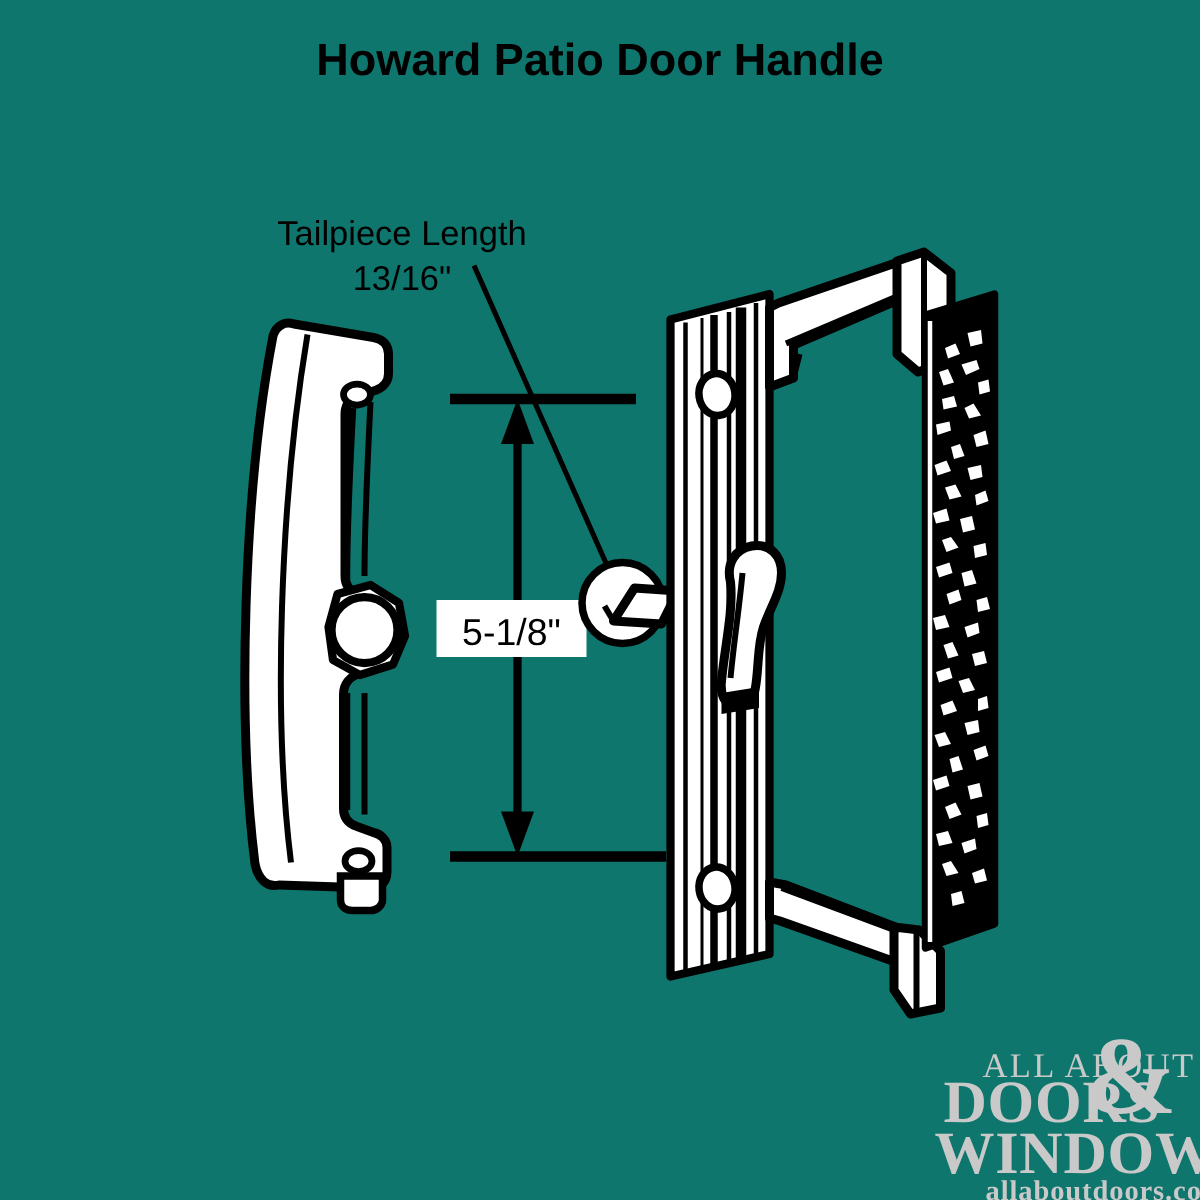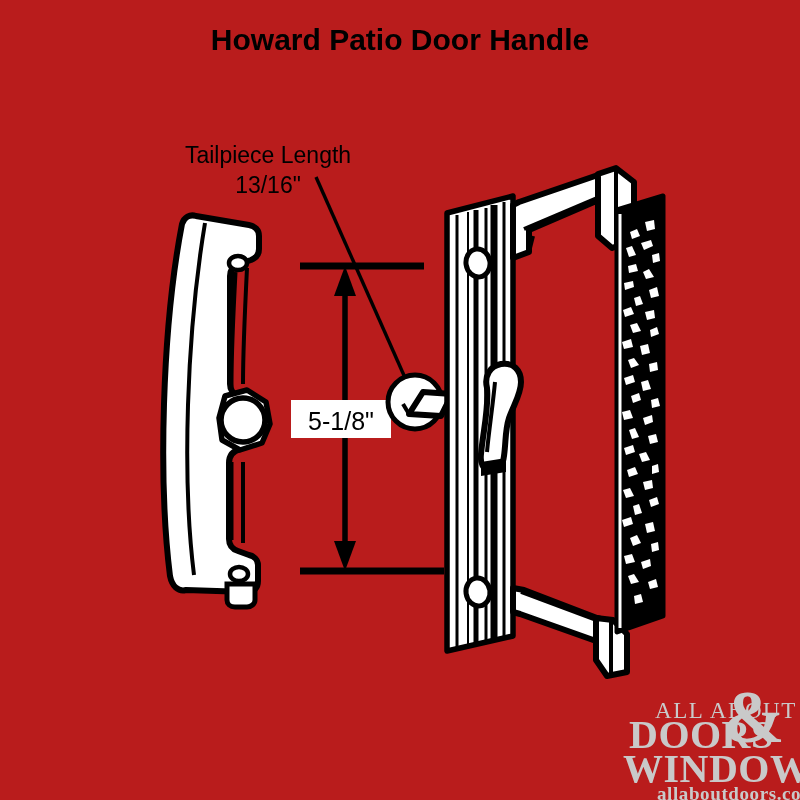--- a/index.html
+++ b/index.html
@@ -12,21 +12,21 @@
     height: 800px;
     font-family: "Liberation Sans", sans-serif;
     color: #000000;
     overflow: hidden;
     position: relative;
   }
   #page {
     position: relative;
     width: 800px;
     height: 800px;
-    background: #b91c1c;
+    background: #0f766e;
   }
   #diagram {
     position: absolute;
     top: 0;
     left: 0;
     width: 800px;
     height: 800px;
   }
   .ttl {
     font-weight: bold;

